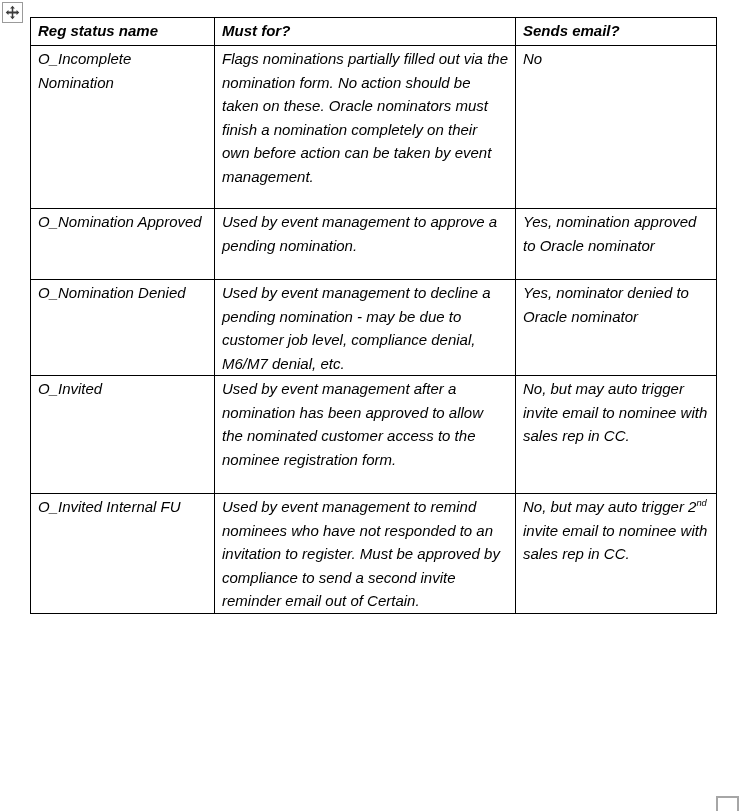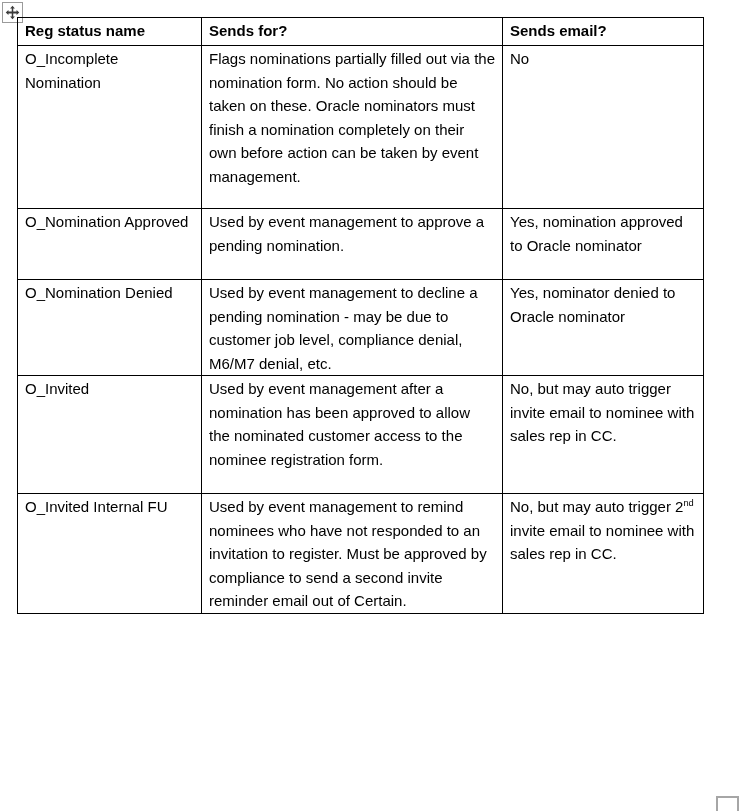--- a/index.html
+++ b/index.html
@@ -42,25 +42,26 @@
     height: 22px;
     box-sizing: border-box;
     border: 2px solid #a6a6a6;
     background: #ffffff;
     cursor: nwse-resize;
   }
 
   
   table.doc-table {
     position: absolute;
-    left: 17px;
+    left: 30px;
     top: 17px;
     width: 686px;
     border-collapse: collapse;
     table-layout: fixed;
+    font-style: italic;
   }
   .doc-table th, .doc-table td {
     border: 1.5px solid #000000;
     vertical-align: top;
     text-align: left;
     padding: 1px 7px 0 7px;
     font-size: 15px;
     line-height: 23.5px;
     overflow: hidden;
     word-wrap: break-word;
@@ -101,21 +102,21 @@
 
 <table class="doc-table">
   <colgroup>
     <col class="c1">
       <col class="c2">
       <col class="c3">
   </colgroup>
   <thead>
     <tr>
       <th>Reg status name</th>
-      <th>Sends for?</th>
+      <th>Must for?</th>
       <th>Sends email?</th>
     </tr>
   </thead>
   <tbody>
       <tr>
         <td>O_Incomplete Nomination</td>
         <td>Flags nominations partially filled out via the nomination form. No action should be taken on these. Oracle nominators must finish a nomination completely on their own before action can be taken by event management.</td>
         <td>No</td>
       </tr>
       <tr>

